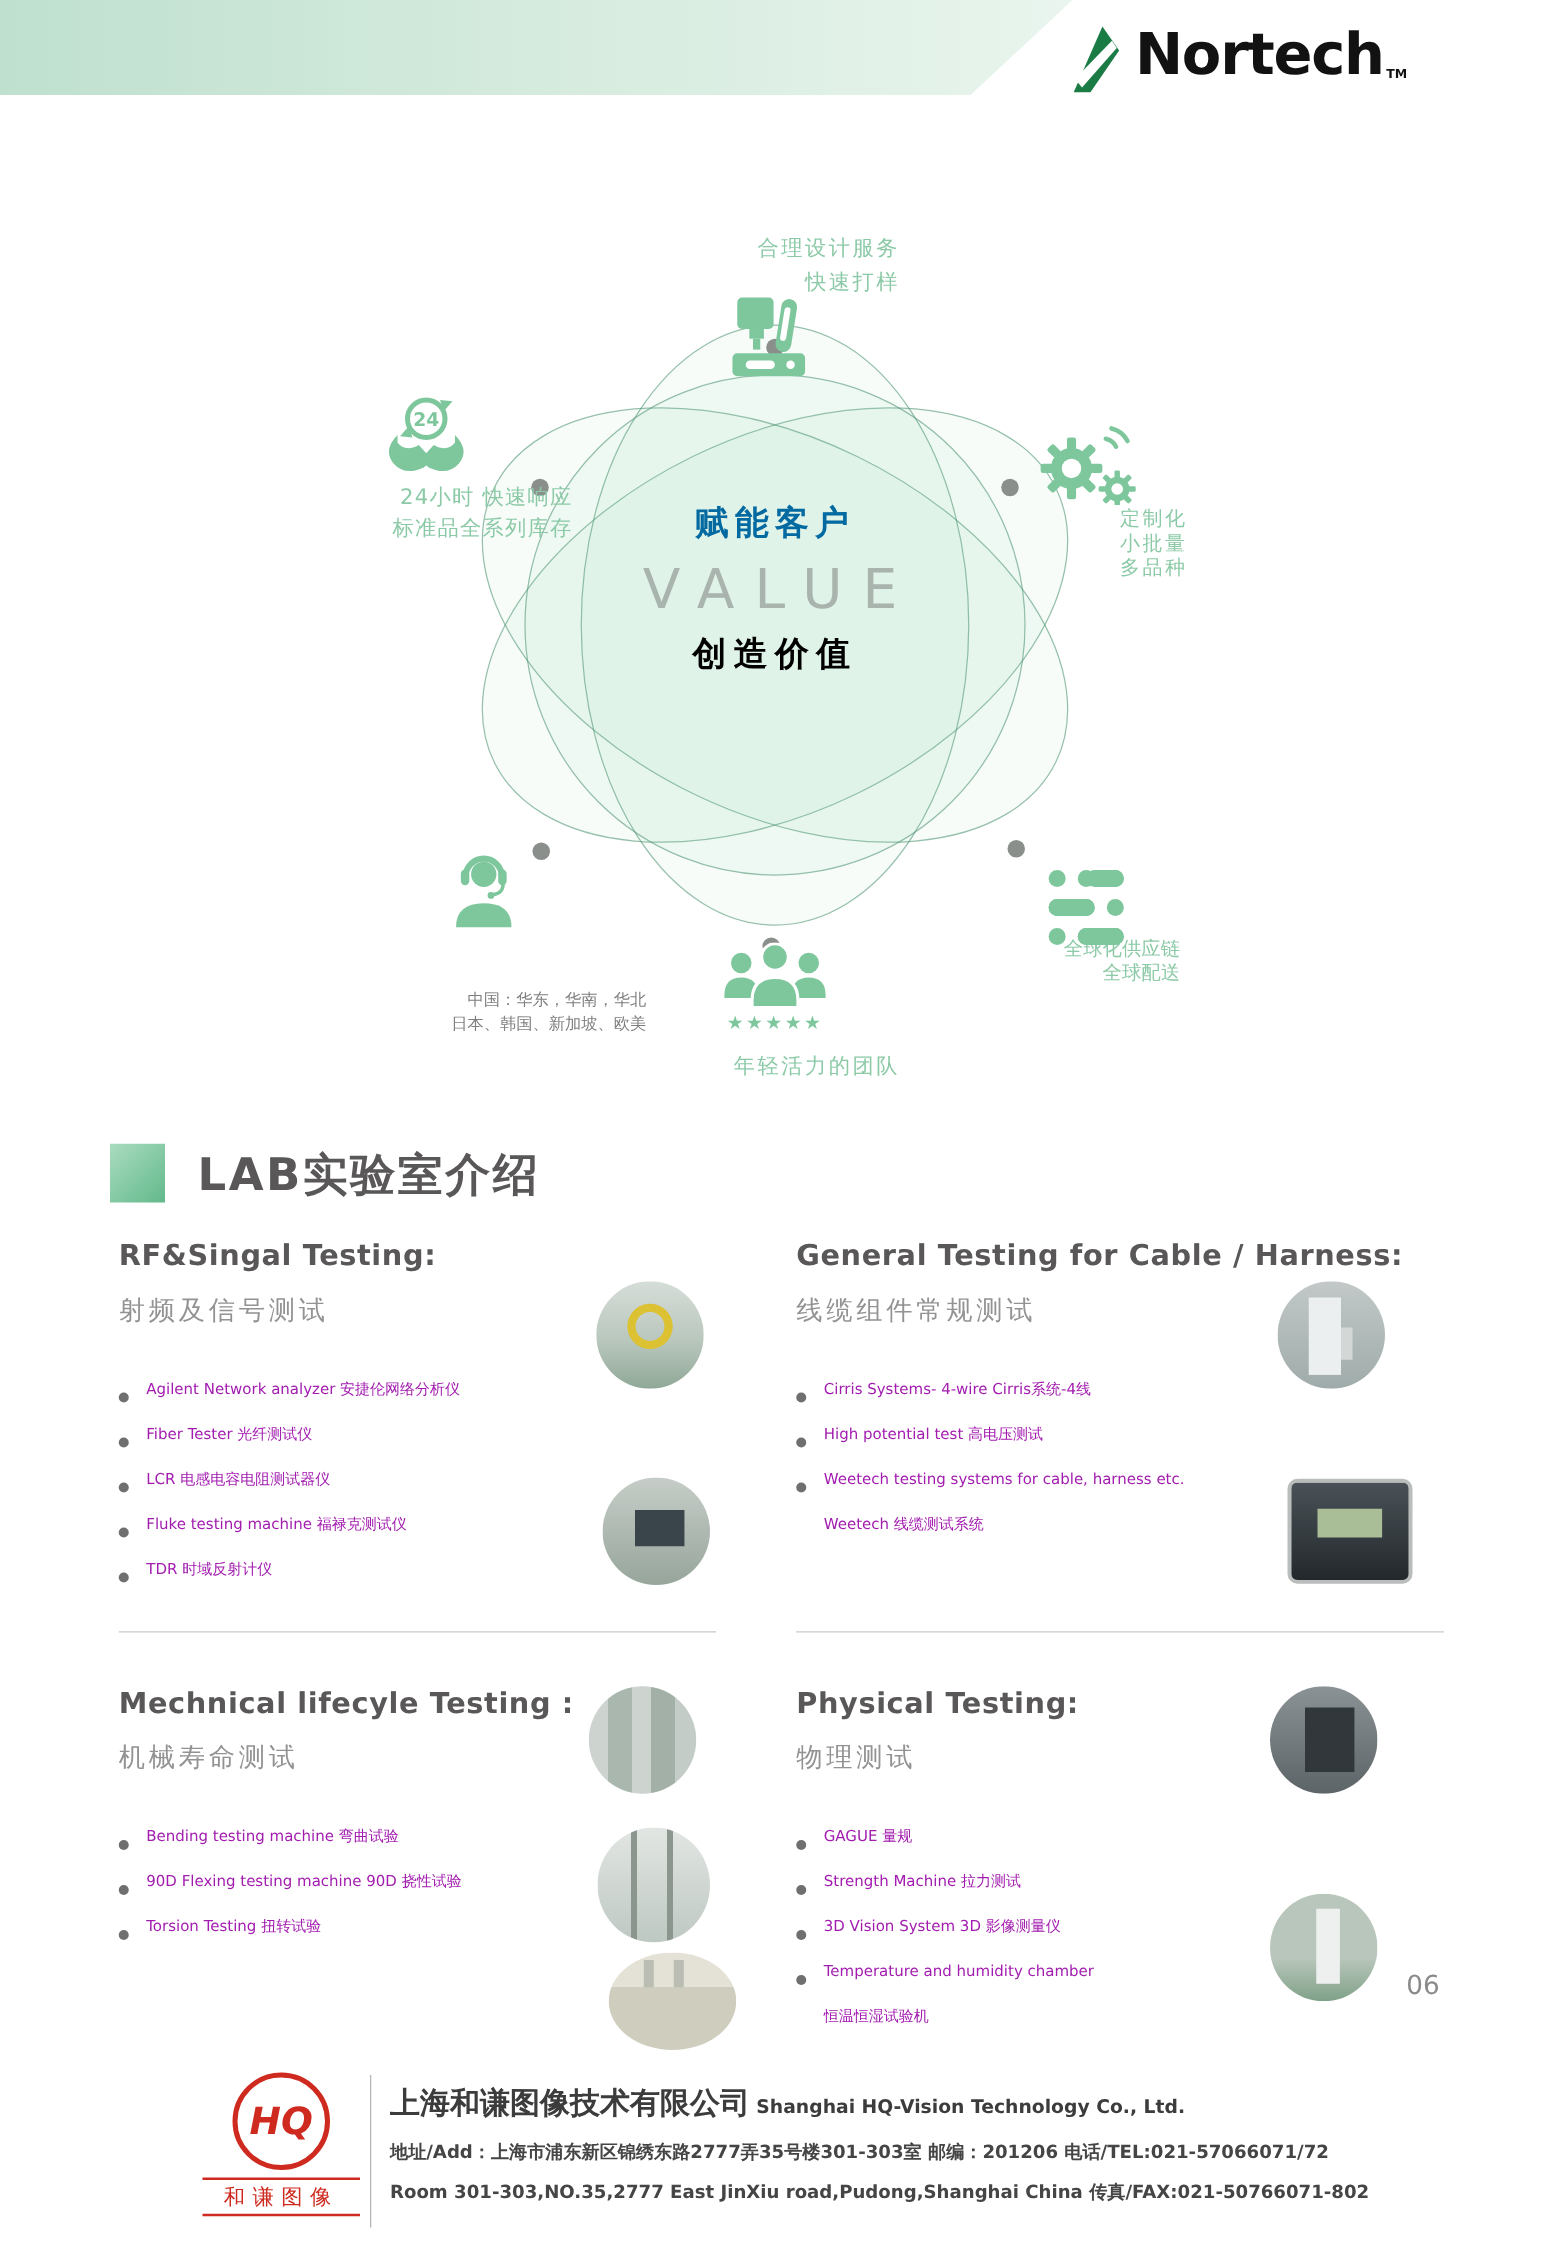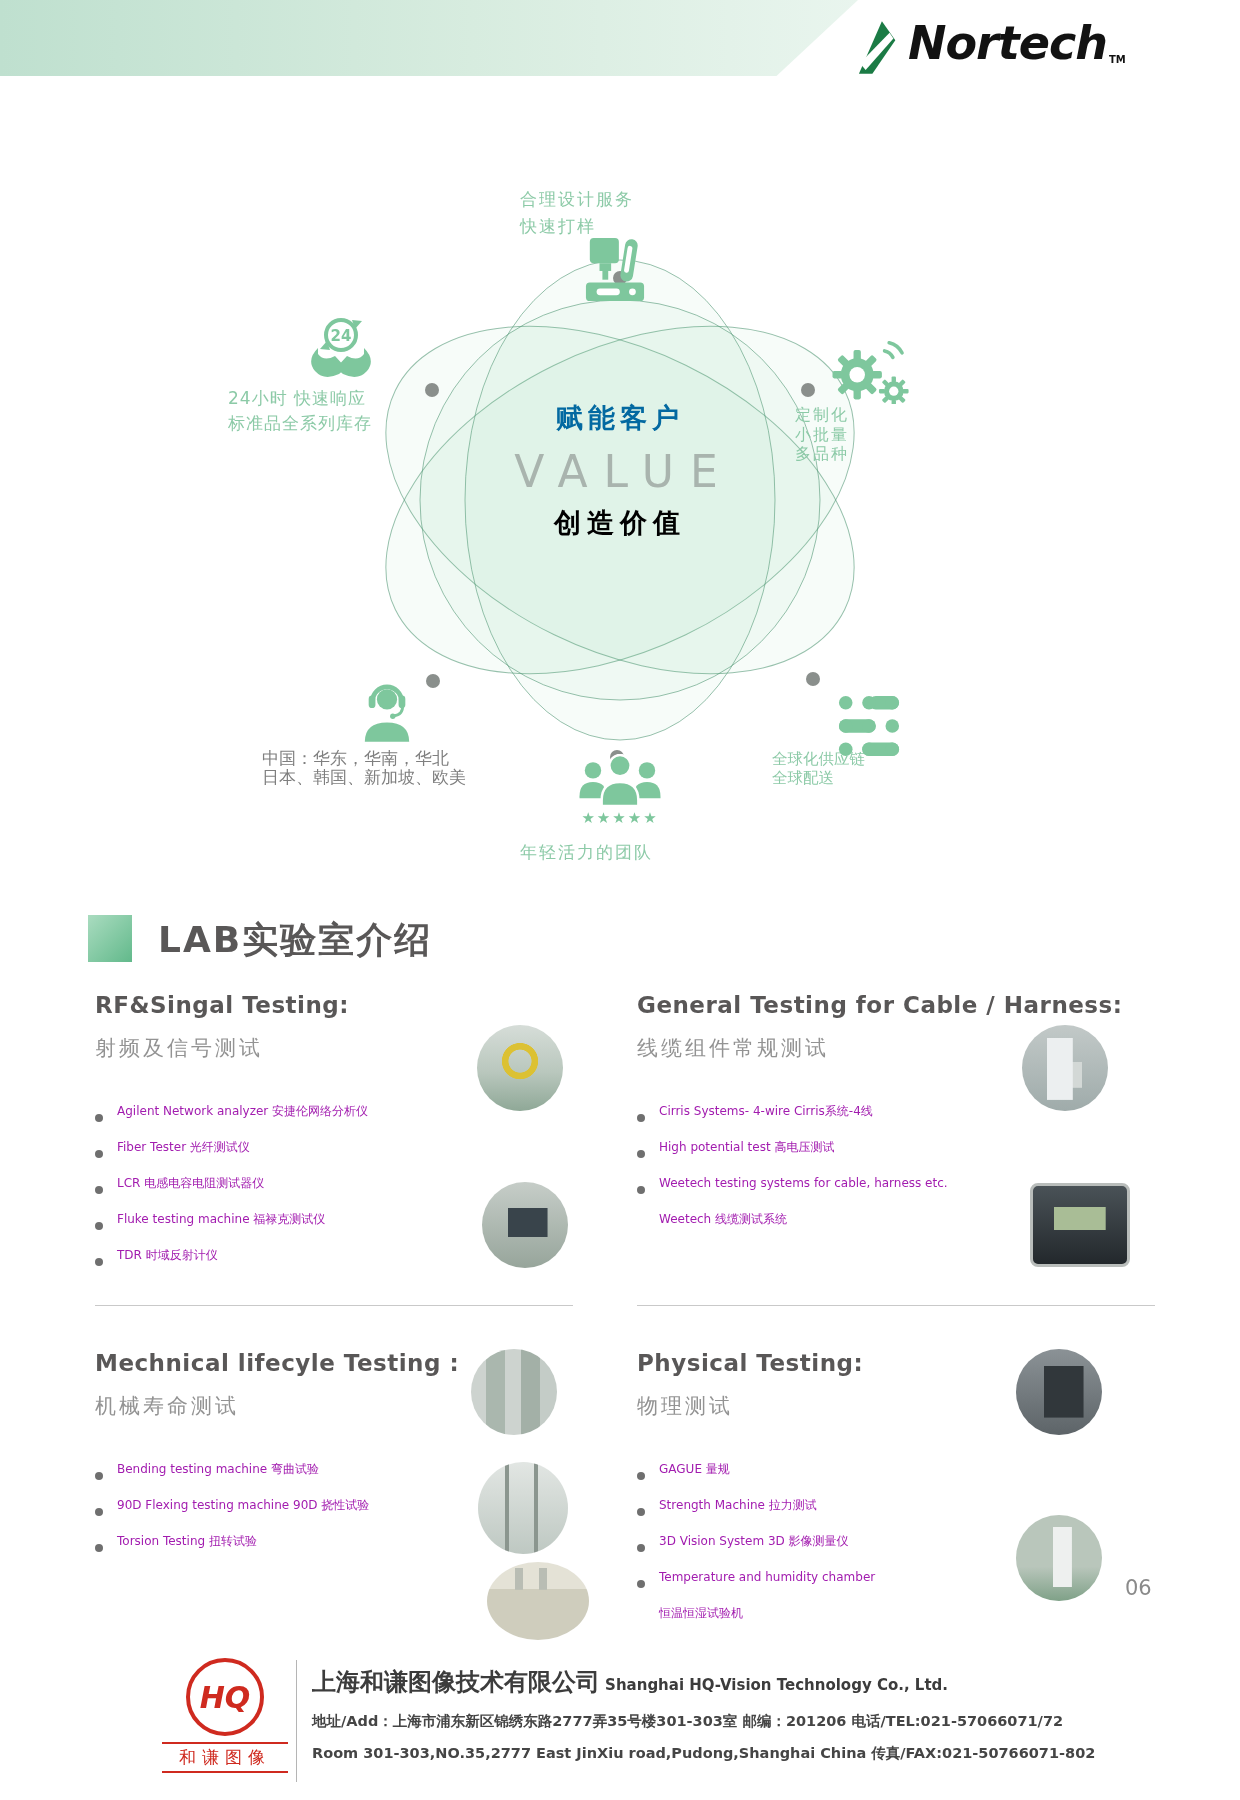--- a/index.html
+++ b/index.html
@@ -7,37 +7,37 @@
         font-family:"DejaVu Sans",sans-serif;}
 
   
   .band{position:absolute;left:0;top:0;width:858px;height:76px;
         background:linear-gradient(90deg,#bede90 -60%,#bfe0cf 0%,#d7ecdf 55%,#e9f5ee 100%);
         clip-path:polygon(0 0,100% 0,90.5% 100%,0 100%);}
 
   
   .brand{position:absolute;left:858px;top:14px;display:flex;align-items:flex-start;}
   .brand svg{display:block;margin-top:4px;}
-  .brand-name{font-size:46px;font-weight:bold;font-style:italic;color:#121212;
+  .brand-name{font-size:46px;font-weight:bold;color:#121212;
               letter-spacing:-1px;margin-left:6px;line-height:58px;}
   .brand-tm{font-size:10px;font-weight:bold;color:#121212;margin-top:40px;margin-left:2px;}
 
   
   .flower{position:absolute;left:330px;top:230px;}
   .dcenter{position:absolute;left:450px;top:400px;width:340px;text-align:center;}
   .dcenter .c1{font-size:27px;font-weight:bold;color:#0369a1;letter-spacing:5px;}
   .dcenter .c2{font-size:44px;color:#a9b4ae;letter-spacing:16px;margin:10px 0 8px 8px;}
   .dcenter .c3{font-size:27px;font-weight:bold;color:#000000;letter-spacing:6px;}
 
-  .dlabel{position:absolute;text-align:left;color:#8ccaa7;}
+  .dlabel{position:absolute;text-align:right;color:#8ccaa7;}
   .dlabel .dline{white-space:nowrap;}
   #lbl-design{left:520px;top:186px;width:200px;font-size:17px;line-height:27px;letter-spacing:2px;}
   #lbl-response{left:228px;top:386px;width:230px;font-size:17px;line-height:25px;letter-spacing:1px;}
   #lbl-custom{left:795px;top:405px;width:155px;font-size:16px;line-height:19.5px;letter-spacing:2px;}
-  #lbl-regions{left:262px;top:749px;width:255px;font-size:17px;line-height:19px;color:#7f7f7f;}
+  #lbl-regions{left:262px;top:791px;width:255px;font-size:13px;line-height:19px;color:#7f7f7f;}
   #lbl-supply{left:772px;top:750px;width:172px;font-size:15.5px;line-height:19px;}
   #lbl-team{left:520px;top:841px;width:200px;font-size:17px;letter-spacing:2px;}
 
   .dicon{position:absolute;}
   #ic-printer{left:584px;top:236px;}
   #ic-hands{left:302px;top:314px;}
   #ic-gears{left:830px;top:340px;}
   #ic-headset{left:360px;top:678px;}
   #ic-dots{left:836px;top:694px;}
   #ic-team{left:576px;top:754px;width:88px;text-align:center;}

